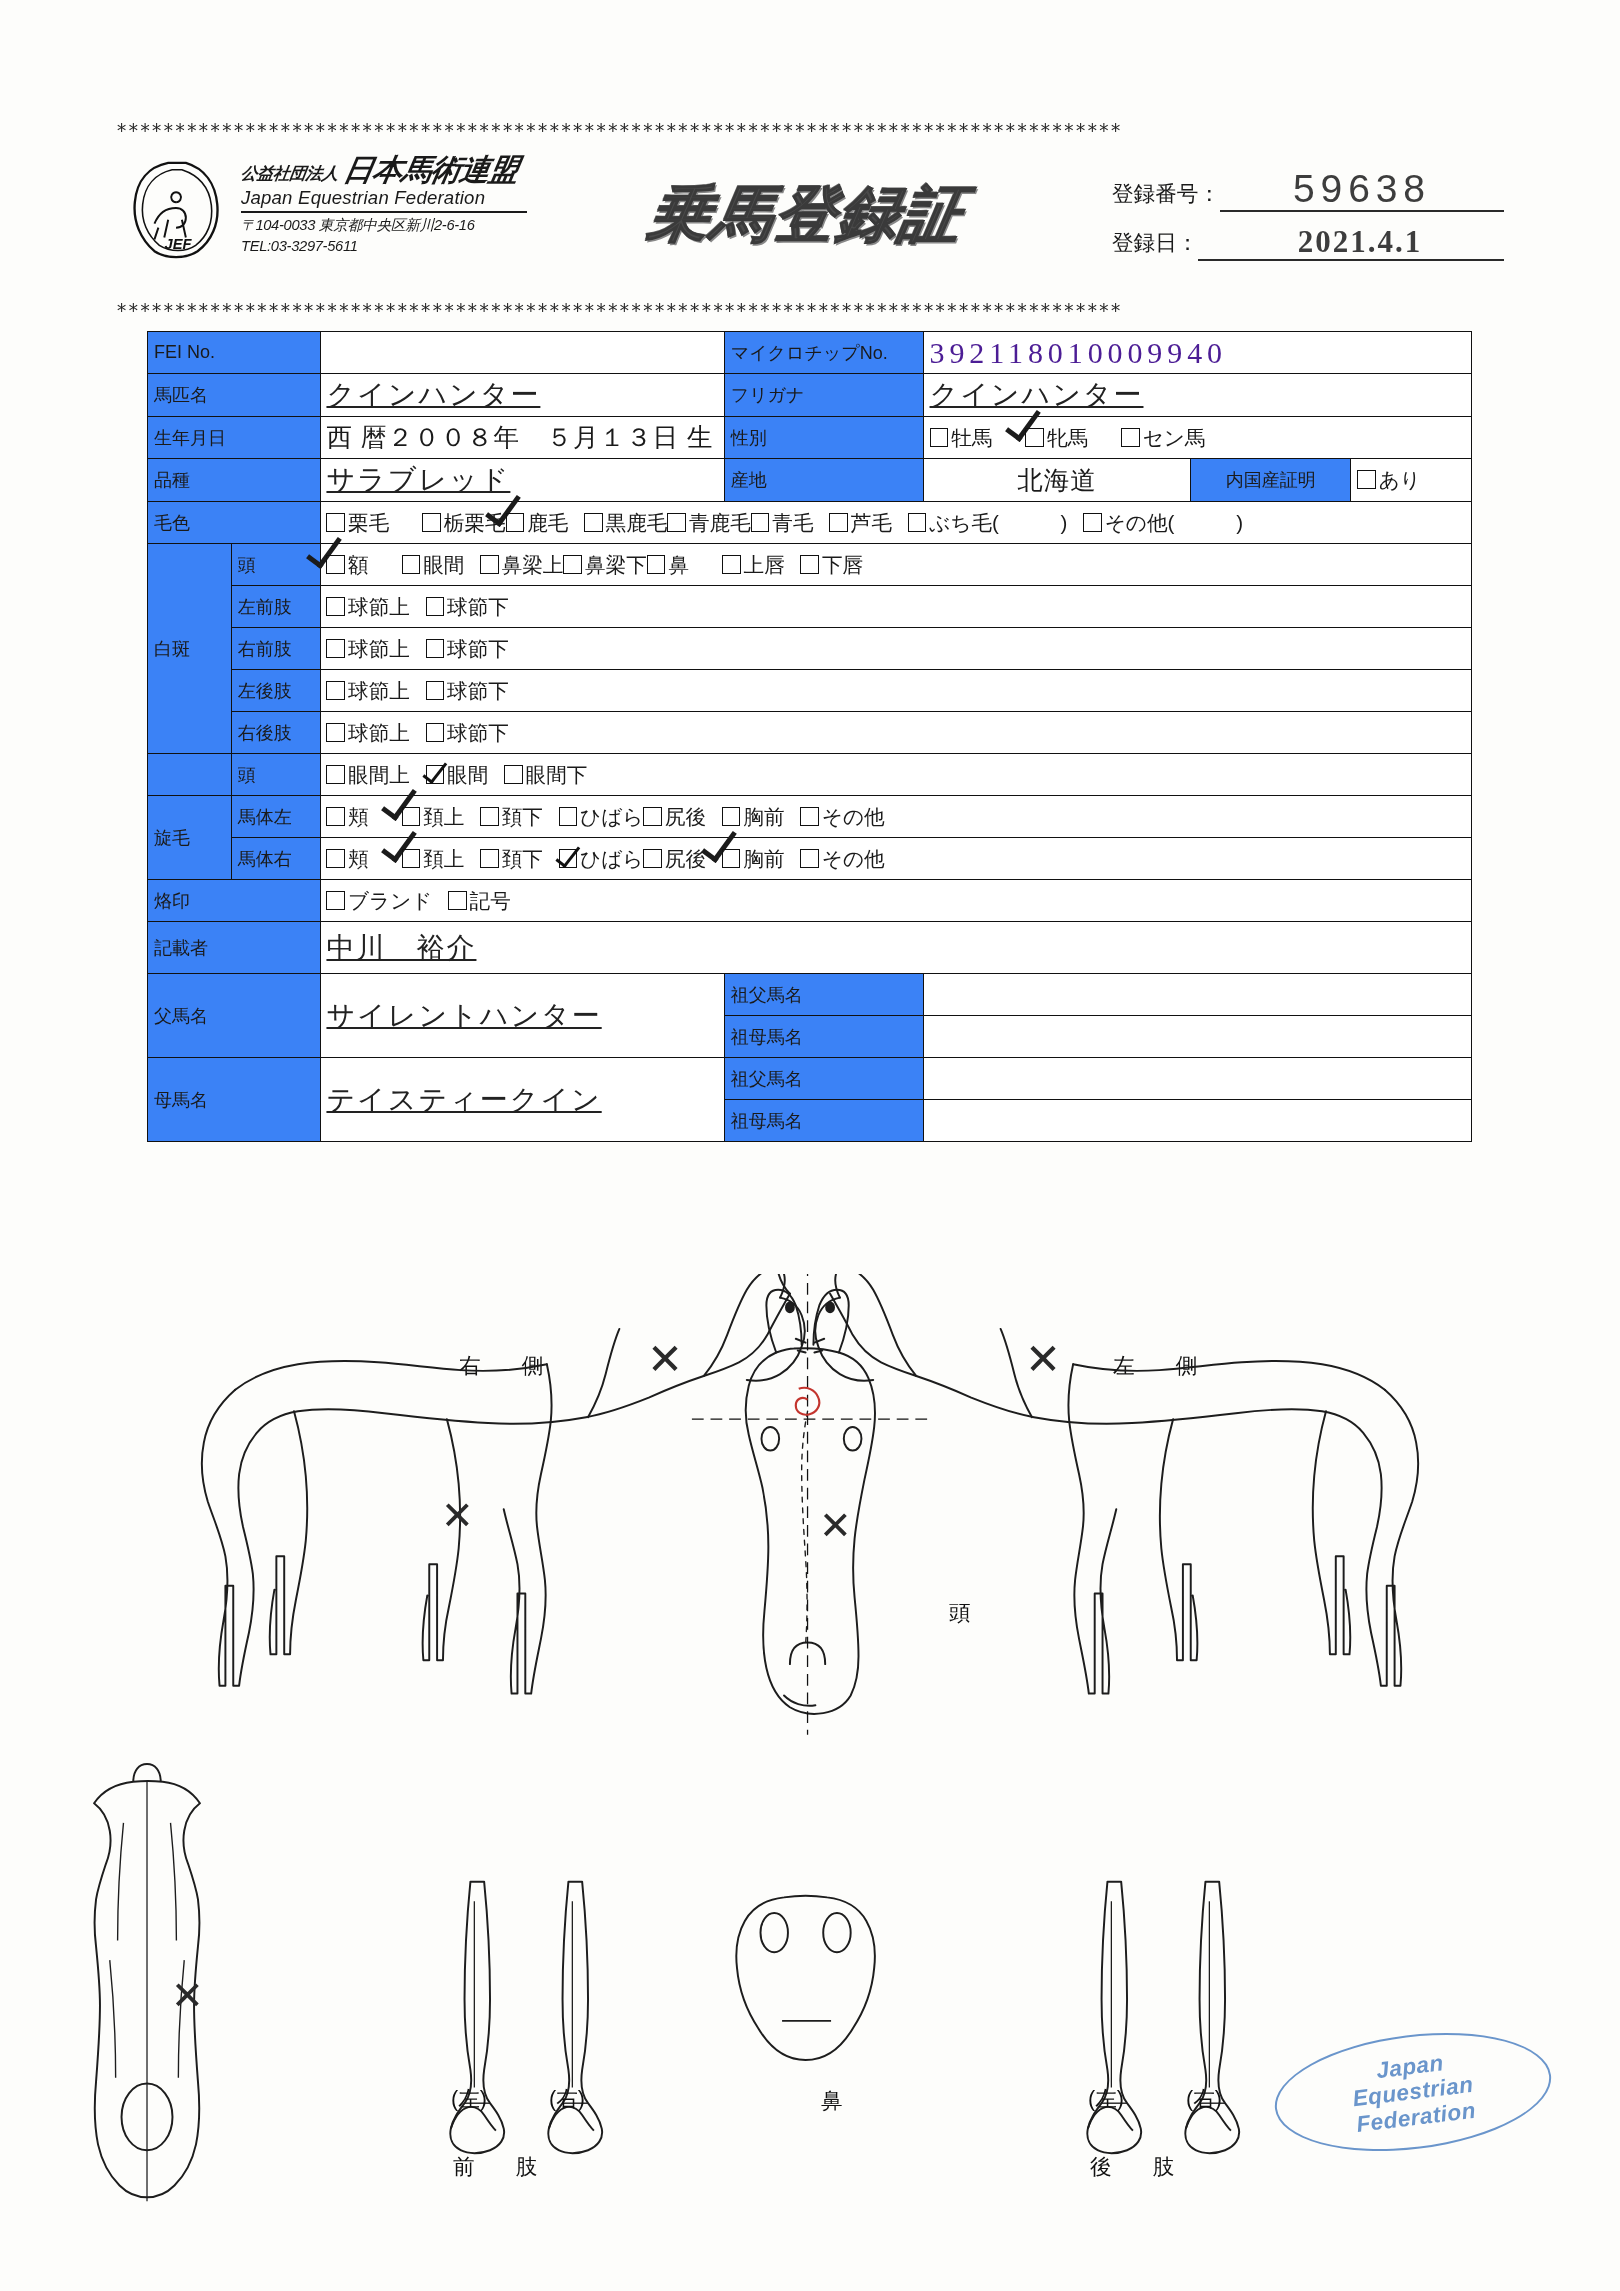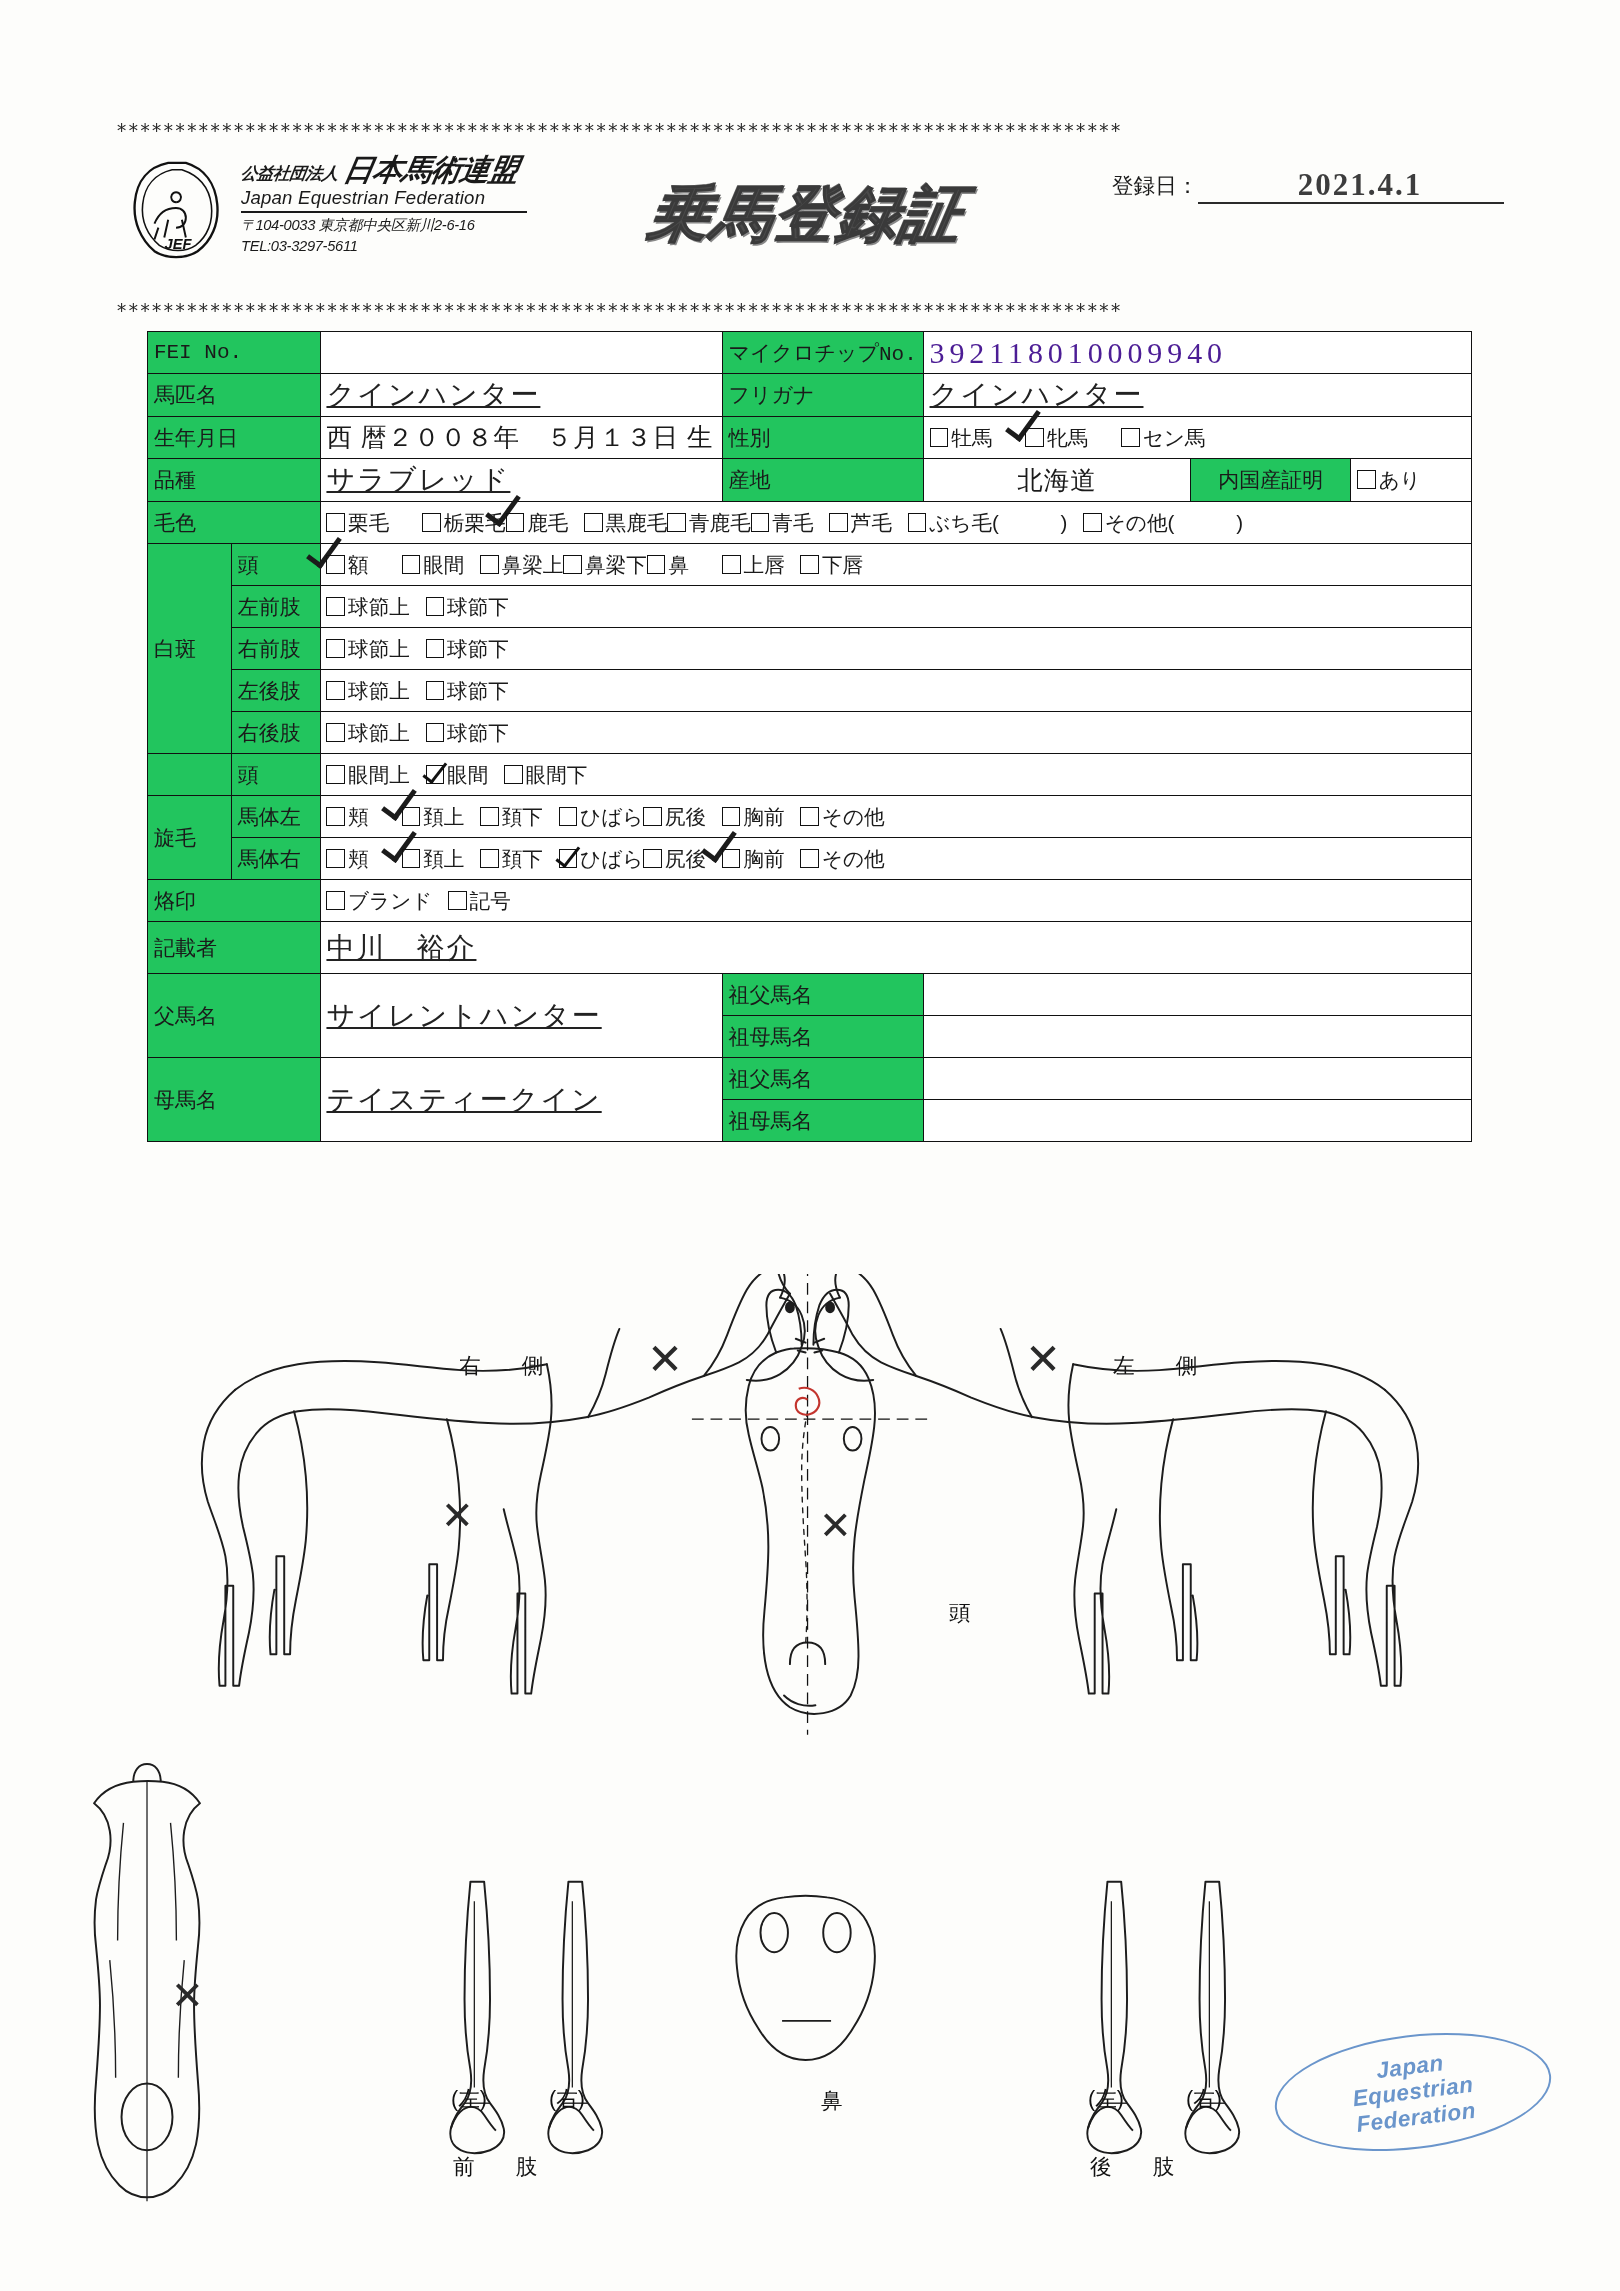--- a/index.html
+++ b/index.html
@@ -53,21 +53,21 @@
     font-size:39px;letter-spacing:5.9px;color:#3d3d3d;
     padding-bottom:2px;line-height:1;
   }
   .reg-val.date{font-size:31px;letter-spacing:2px;text-align:center;padding-left:17.6px;
     font-family:"Liberation Serif",serif;font-weight:bold;}
 
   
   .tbl{position:absolute;left:147px;top:331px;width:1325px;
     border-collapse:collapse;font-size:20.6px;}
   .tbl td{border:1.6px solid #111;padding:2px 5.9px;height:37px;vertical-align:middle;}
-  .hd{background:#22c55e;font-size:21px;white-space:nowrap;font-family:Liberation Mono, monospace;}
+  .hd{background:#3b82f6;font-size:18px;white-space:nowrap;}
   .hd.narrow{width:76px;}
   .val{background:#fff;}
   .hand{font-size:28px;letter-spacing:2px;color:#222;font-family:"Liberation Sans",sans-serif;text-decoration:underline;}
   .hand-num{font-size:30px;letter-spacing:4.9px;color:#4c1d95;font-family:"Liberation Serif",serif;}
   .printed{font-size:25.5px;letter-spacing:1px;}
   .center{text-align:center;}
   .chk{white-space:nowrap;font-size:20.6px;margin-left:48px;}
   .cb{display:inline-block;position:relative;width:16.7px;height:16.7px;
     border:1.6px solid #111;vertical-align:-2px;margin-right:2.9px;}
   .cb.on::after{
@@ -126,20 +126,24 @@
       </div>
       <div class="org-en">Japan Equestrian Federation</div>
       <div class="org-addr">〒104-0033 東京都中央区新川2-6-16</div>
       <div class="org-addr">TEL:03-3297-5611</div>
     </div>
   </div>
 
   <div class="doc-title">乗馬登録証</div>
 
   <div class="reg-box">
+    <div class="reg-row">
+      <span class="reg-label">登録番号：</span>
+      <span class="reg-val">59638</span>
+    </div>
     <div class="reg-row">
       <span class="reg-label">登録日：</span>
       <span class="reg-val date">2021.4.1</span>
     </div>
   </div>
 
   <div class="star-rule bot">**************************************************************************************</div>
 
   <table class="tbl">
     <tbody>

